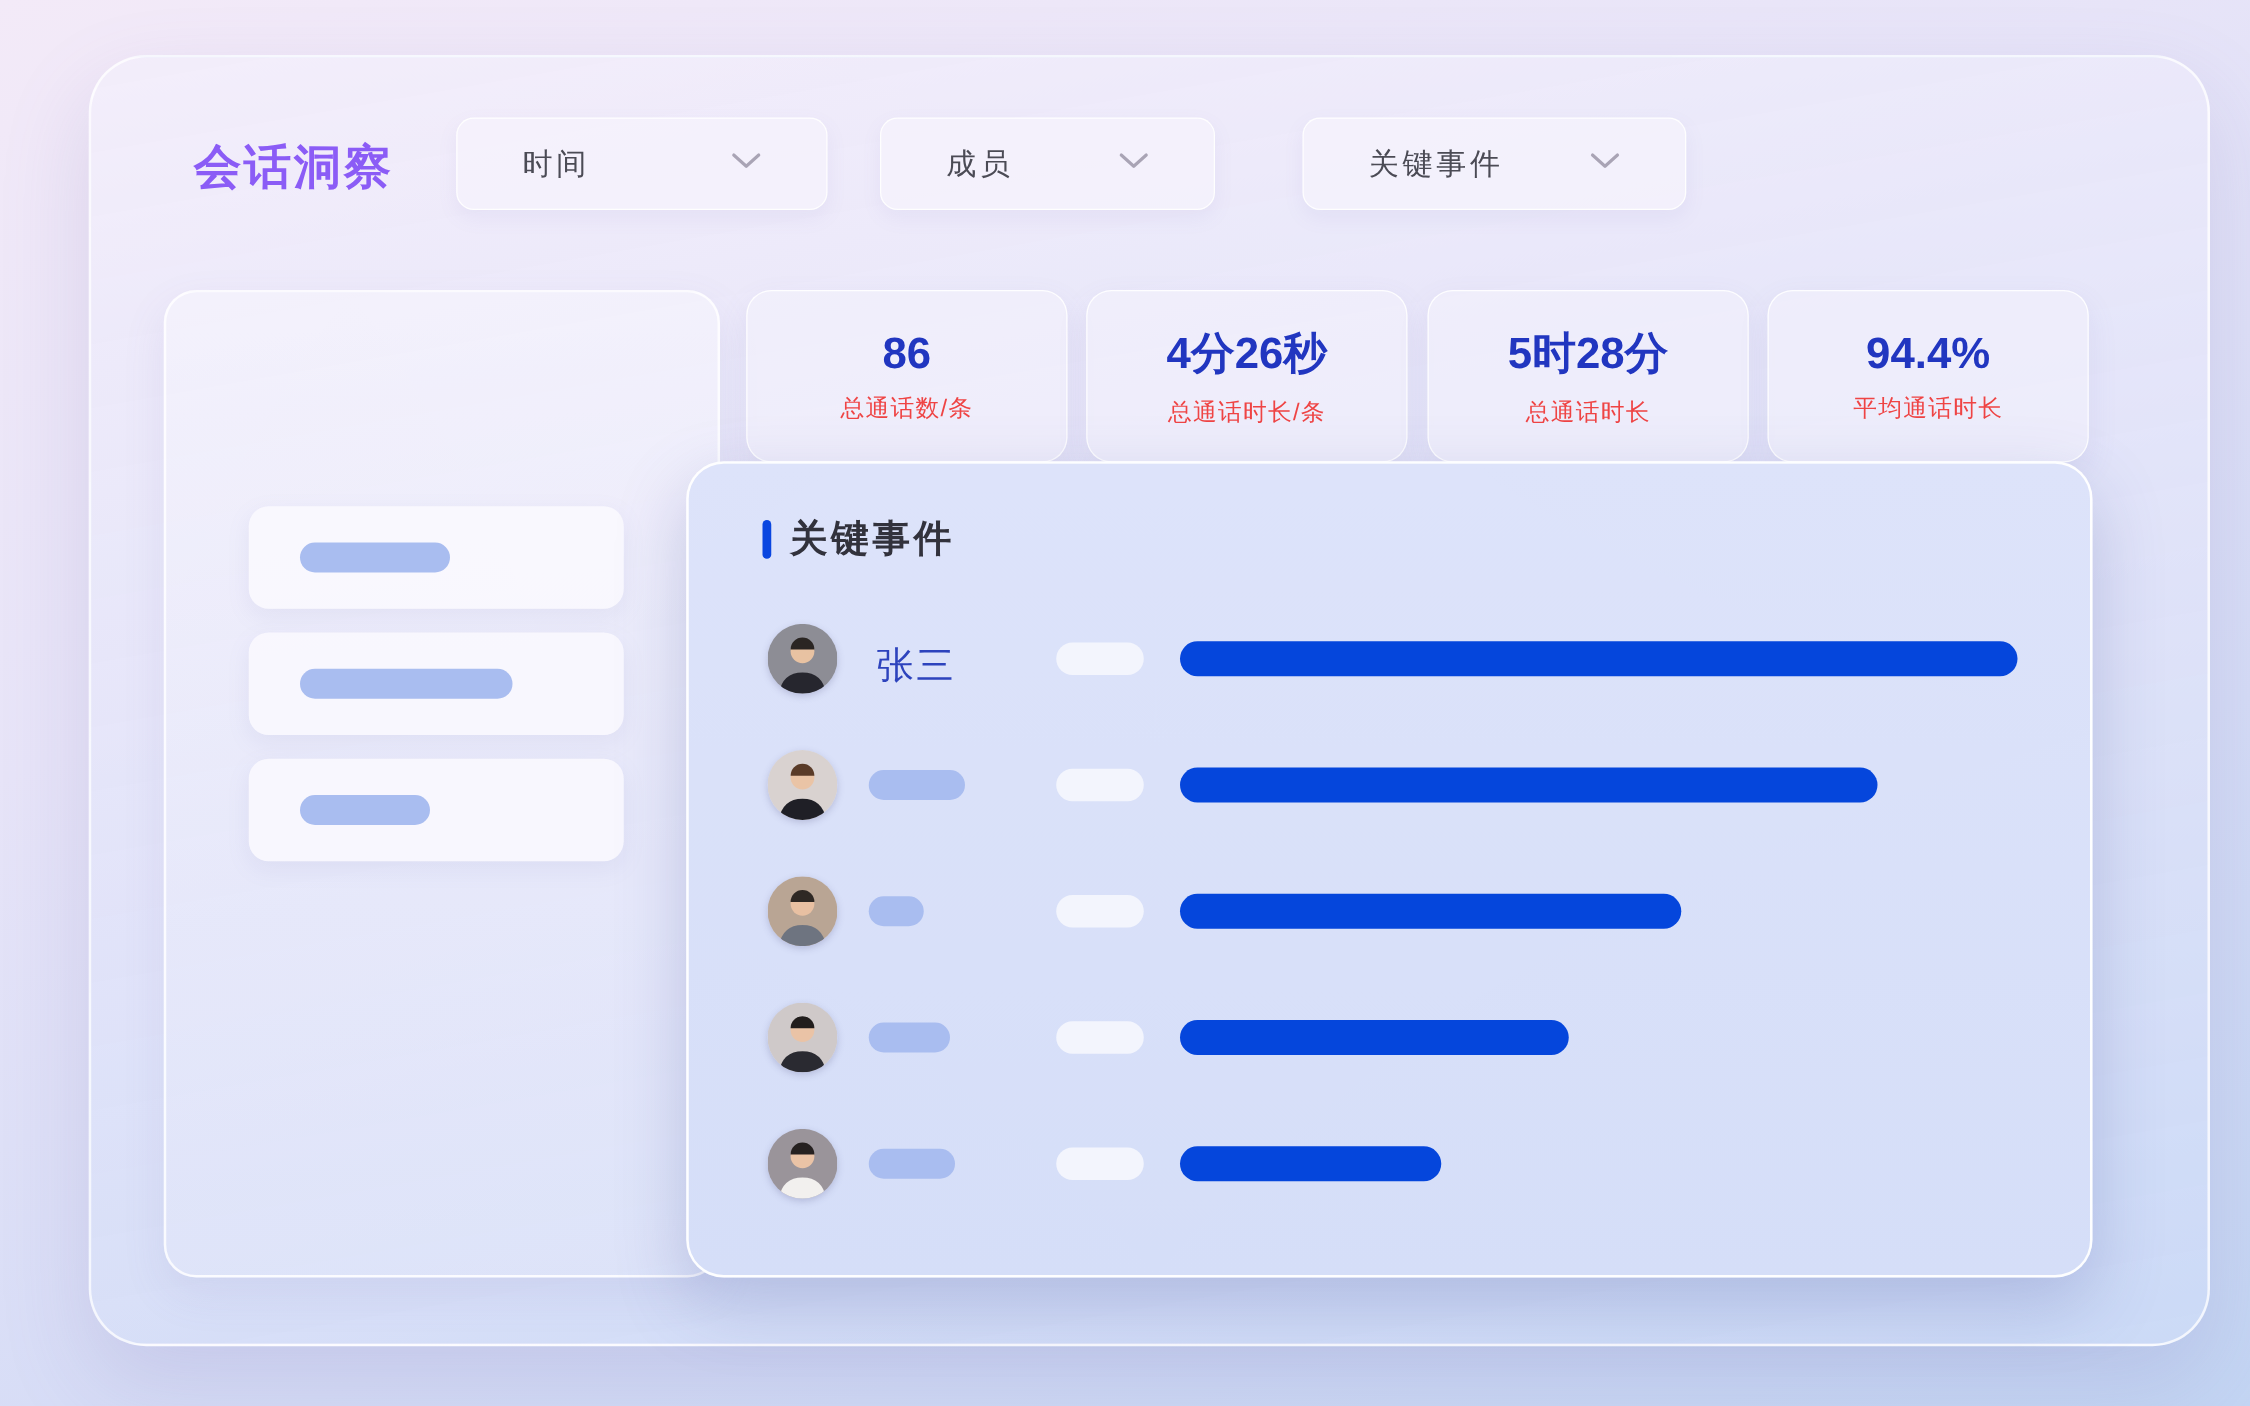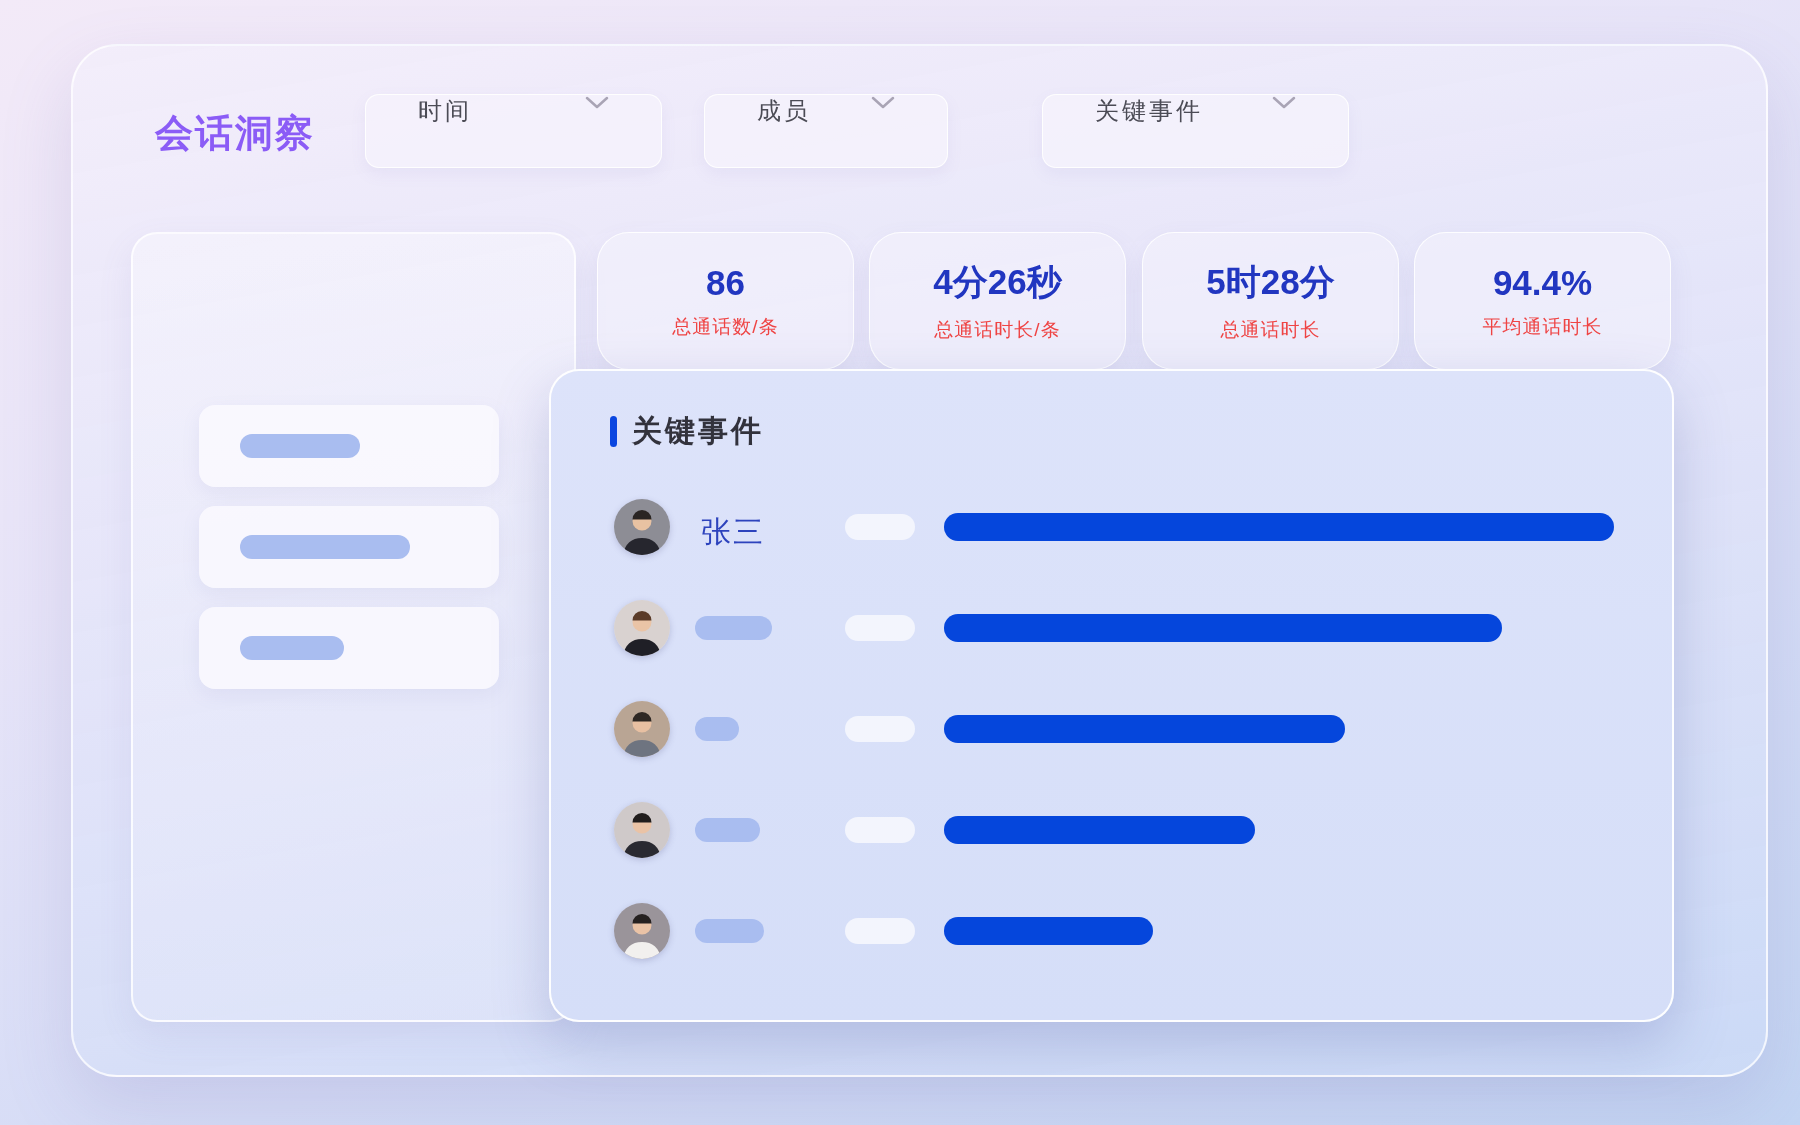--- a/index.html
+++ b/index.html
@@ -20,47 +20,47 @@
     box-shadow:0 30px 70px rgba(120,110,180,0.18);
   }
 
   
   .page-title { left:155px; top:108px; font-size:38px; font-weight:700; color:#8b5cf6; letter-spacing:2px; }
   .dropdown {
     top:94px; height:74px; border-radius:14px;
     background:rgba(246,243,252,0.7);
     border:1.5px solid rgba(255,255,255,0.9);
     box-shadow:0 6px 16px rgba(130,120,190,0.08);
-    display:flex; justify-content:space-between;
+    display:flex; align-items:center; justify-content:space-between;
     padding:0 52px; cursor:pointer;
   }
   .dropdown .dd-label { font-size:24px; color:#4b4b55; letter-spacing:3px; }
   .dd-1 { left:365px; width:297px; }
-  .dd-2 { left:704px; width:244px; }
+  .dd-2 { left:704px; width:268px; }
   .dd-3 { left:1042px; width:307px; }
 
   
   .left-panel {
     left:131px; top:232px; width:445px; height:790px; border-radius:26px;
     background:linear-gradient(180deg,rgba(248,246,253,0.55) 0%,rgba(227,231,250,0.55) 100%);
     border:2px solid rgba(255,255,255,0.8);
     box-shadow:0 14px 34px rgba(120,110,180,0.10);
   }
   .panel-item {
     position:absolute; left:66px; width:300px; height:82px; border-radius:16px;
     background:rgba(250,249,254,0.85);
     box-shadow:0 6px 18px rgba(130,125,190,0.10);
     display:flex; align-items:center; padding-left:45px; cursor:pointer;
   }
   .panel-item-label { font-size:27px; font-weight:600; color:#2636b8; letter-spacing:2px; }
   .panel-pill { height:24px; border-radius:12px; background:#a9bdf0; }
 
   
   .stat-card {
-    top:232px; height:138px; width:257px; border-radius:32px;
+    top:232px; height:138px; width:257px; border-radius:20px;
     background:rgba(243,241,252,0.6);
     border:1.5px solid rgba(255,255,255,0.9);
     box-shadow:0 10px 24px rgba(120,110,180,0.10);
     display:flex; flex-direction:column; align-items:center; justify-content:center;
   }
   .stat-value { font-size:35px; font-weight:700; color:#2136c0; }
   .stat-label { font-size:19px; color:#ef4444; margin-top:11px; letter-spacing:1px; }
   .sc-1 { left:597px; } .sc-2 { left:869px;align-items:center; } .sc-3 { left:1142px; } .sc-4 { left:1414px; }
 
   

